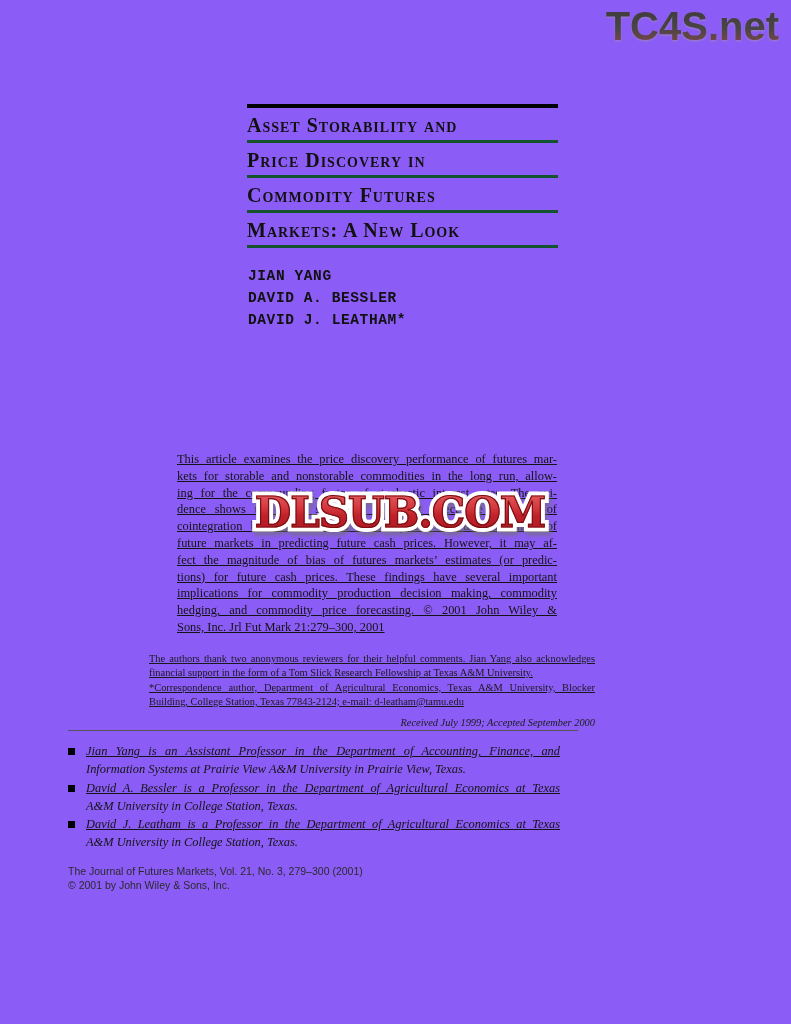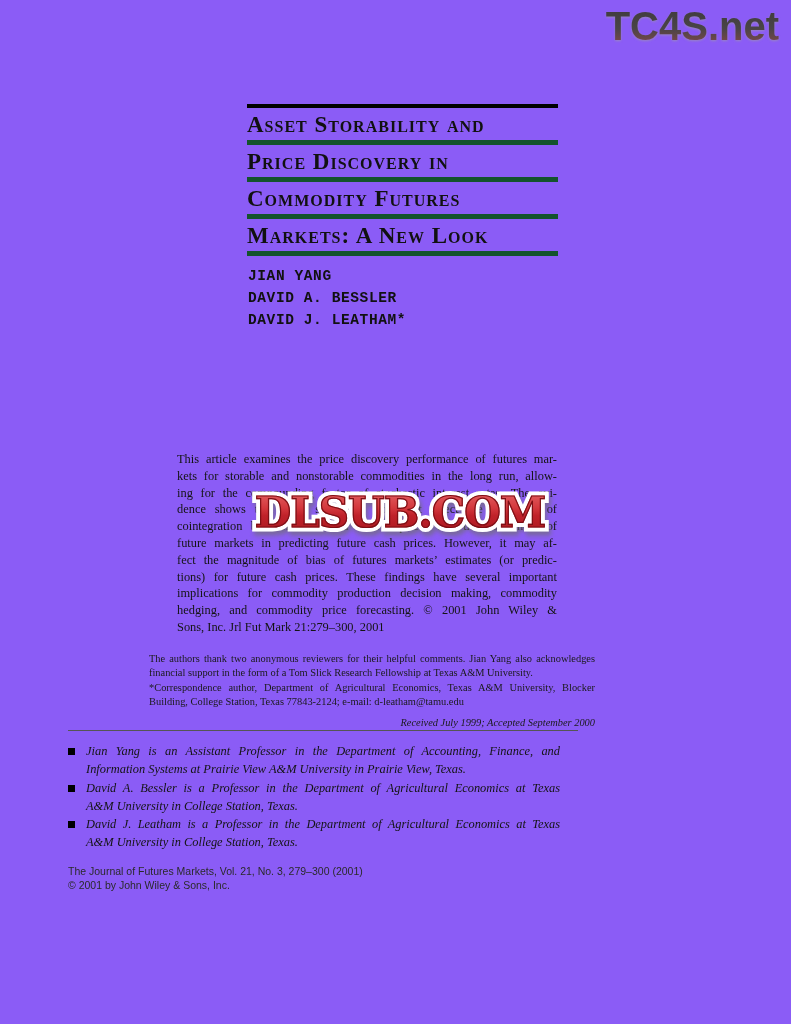--- a/index.html
+++ b/index.html
@@ -15,33 +15,33 @@
     letter-spacing:0px;
     background:linear-gradient(180deg,#3e3a3c 0%,#494446 55%,#7a474b 90%,#8a5054 100%);
     -webkit-background-clip:text;background-clip:text;color:transparent;
     filter:drop-shadow(0 1px 1px rgba(160,160,160,.6));
     white-space:nowrap;
   }
 
   
   .title-block{position:absolute;left:247px;top:104px;width:311px;border-top:4px solid #000;}
   .t-line{
-    font-family:"Liberation Serif",serif;font-weight:700;font-size:23px;line-height:26px;
+    font-family:"Liberation Serif",serif;font-weight:700;font-size:20px;line-height:26px;
     font-variant:small-caps;letter-spacing:1px;color:#111;
-    padding:4px 0 2px 0;border-bottom:5px solid #14532d;white-space:nowrap;
+    padding:4px 0 2px 0;border-bottom:3px solid #14532d;white-space:nowrap;
   }
 
   
   .authors{position:absolute;left:248px;top:265px;font-family:Liberation Mono, monospace;
     font-weight:bold;font-size:14.5px;line-height:22px;letter-spacing:.6px;color:#111;}
 
   
   .abstract{position:absolute;left:177px;top:451px;width:380px;
     font-size:12.4px;line-height:16.8px;color:#141414;}
-  .jl{white-space:nowrap;text-align:justify;text-align-last:justify;overflow:hidden;}
+  .jl{white-space:nowrap;text-align:justify;text-align-last:justify;overflow:hidden;text-decoration:underline;}
   .jl-left{text-align-last:left;}
 
   
   .footnote{position:absolute;left:117px;top:652px;width:446px;
     font-size:10.4px;line-height:14.3px;color:#1a1a1a;margin-left:32px;}
   .fn-received{margin-top:7px;font-style:italic;text-align:right;}
 
   
   .divider{position:absolute;left:68px;top:730px;width:510px;height:1px;background:#555;}
 

